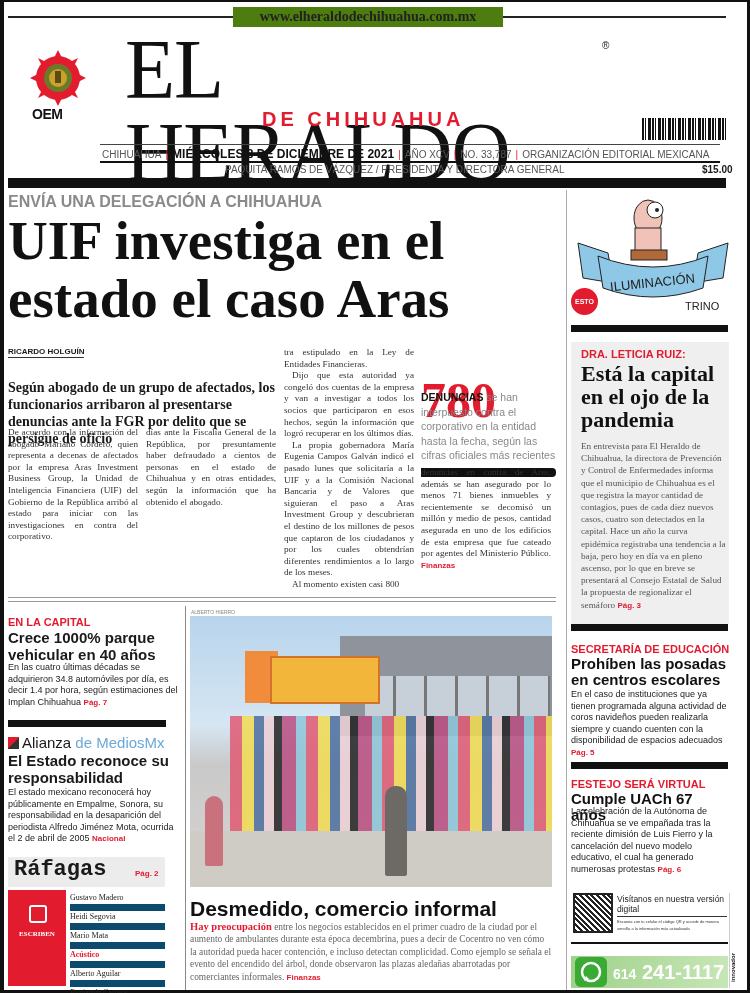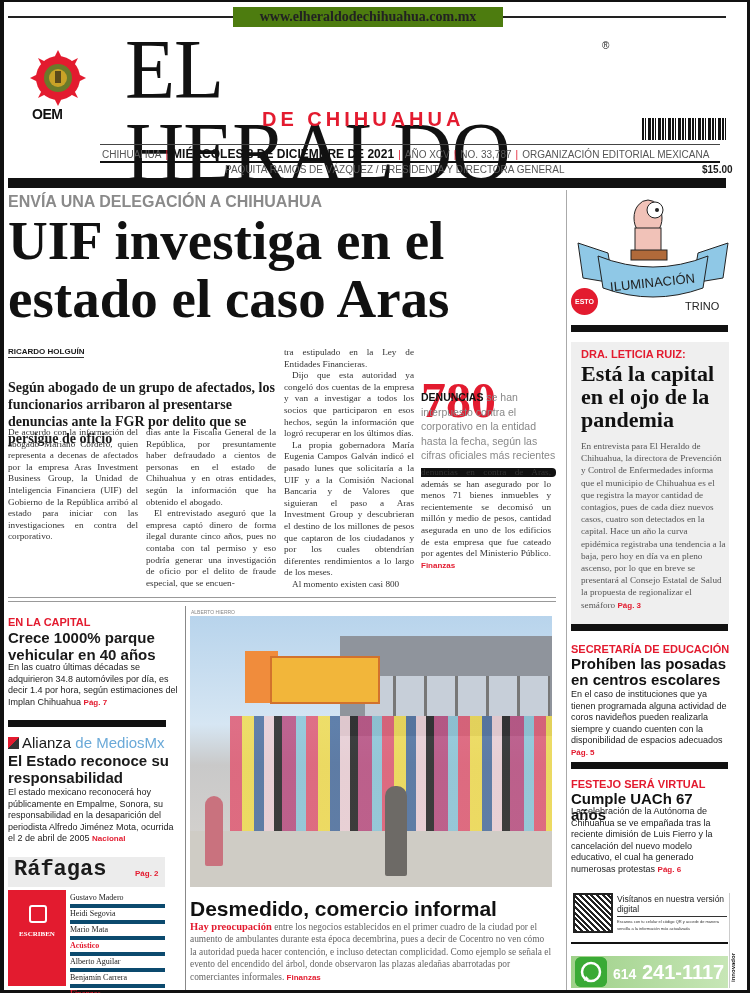--- a/index.html
+++ b/index.html
@@ -95,21 +95,21 @@
   .alianza .mx { color: #6aa9d8; }
   .h5 { left: 8px; top: 752px; width: 172px; font-weight: bold; font-size: 15px; line-height: 17px; }
   .b5 { left: 8px; top: 787px; width: 172px; }
   .raf-box { left: 8px; top: 857px; width: 157px; height: 30px; background: #ececec; }
   .raf-title { left: 14px; top: 857px; font-family: Liberation Mono, monospace; font-weight: bold; font-size: 22px; }
   .raf-pag { left: 135px; top: 869px; font-size: 8px; font-weight: bold; color: #e31b2f; }
   .escriben { left: 8px; top: 890px; width: 58px; height: 96px; background: #e31b2f; }
   .esc-icon { left: 29px; top: 905px; width: 18px; height: 18px; border: 2px solid #fff; border-radius: 3px; }
   .esc-label { left: 10px; top: 930px; width: 54px; text-align: center; color: #fff; font-family: "Liberation Serif", serif; font-size: 7px; font-weight: bold; }
   .raf-list { left: 70px; top: 892px; width: 95px; }
-  .raf-list div { font-family: "Liberation Serif", serif; font-size: 8px; line-height: 12px; border-bottom: 4px solid #0c4a6e; color: #222; }
+  .raf-list div { font-family: "Liberation Serif", serif; font-size: 8px; line-height: 12px; border-bottom: 7px solid #0c4a6e; color: #222; }
   .raf-list div.sec { color: #e31b2f; font-weight: bold; }
 
   
   .credit { left: 191px; top: 609px; font-size: 5px; color: #888; }
   .photo { left: 190px; top: 616px; width: 362px; height: 271px; overflow: hidden;
     background: linear-gradient(180deg, #b8d4ec 0%, #d6e6f3 40%, #c9c9c9 55%, #d9d5d0 100%); }
   .ph-building { position: absolute; left: 150px; top: 20px; width: 212px; height: 100px; background: #8f949c; }
   .ph-window { position: absolute; left: 175px; top: 60px; width: 185px; height: 40px; background: repeating-linear-gradient(90deg, #c7cfd9 0 28px, #777 28px 31px); }
   .ph-sign { position: absolute; left: 80px; top: 40px; width: 110px; height: 48px; background: #f2b63a; border: 2px solid #d2722d; }
   .ph-sign2 { position: absolute; left: 55px; top: 35px; width: 33px; height: 52px; background: #f08c3c; }
@@ -162,21 +162,20 @@
 <div class="abs kicker">ENVÍA UNA DELEGACIÓN A CHIHUAHUA</div>
 <div class="abs headline">UIF investiga en el estado el caso Aras</div>
 <div class="abs byline">RICARDO HOLGUÍN</div>
 <div class="abs deck">Según abogado de un grupo de afectados, los funcionarios arribaron al presentarse denuncias ante la FGR por delito que se persigue de oficio</div>
 
 <div class="abs col c1">
   <p>De acuerdo con la información del abogado Mariano Cordero, quien representa a decenas de afectados por la empresa Aras Investment Business Group, la Unidad de Inteligencia Financiera (UIF) del Gobierno de la República arribó al estado para iniciar con las investigaciones en contra del corporativo.</p>
 </div>
 <div class="abs col c2">
   <p>días ante la Fiscalía General de la República, por presuntamente haber defraudado a cientos de personas en el estado de Chihuahua y en otras entidades, según la información que ha obtenido el abogado.</p>
-  <p>El entrevistado aseguró que la empresa captó dinero de forma ilegal durante cinco años, pues no contaba con tal permiso y eso podría generar una investigación de oficio por el delito de fraude especial, que se encuen-</p>
 </div>
 <div class="abs col c3">
   <p>tra estipulado en la Ley de Entidades Financieras.</p>
   <p>Dijo que esta autoridad ya congeló dos cuentas de la empresa y van a investigar a todos los socios que participaron en esos hechos, según la información que logró recuperar en los últimos días.</p>
   <p>La propia gobernadora María Eugenia Campos Galván indicó el pasado lunes que solicitaría a la UIF y a la Comisión Nacional Bancaria y de Valores que siguieran el paso a Aras Investment Group y descubrieran el destino de los millones de pesos que captaron de los ciudadanos y por los cuales obtendrían diferentes rendimientos a lo largo de los meses.</p>
   <p>Al momento existen casi 800</p>
 </div>
 
 <div class="abs big780">780</div>
 <div class="abs stat"><b>DENUNCIAS</b><span> se han interpuesto contra el corporativo en la entidad hasta la fecha, según las cifras oficiales más recientes</span></div>

